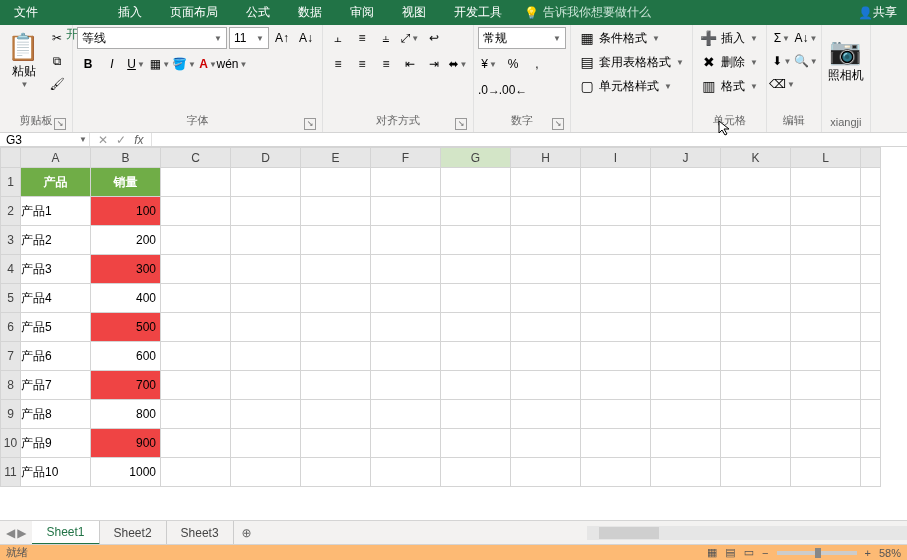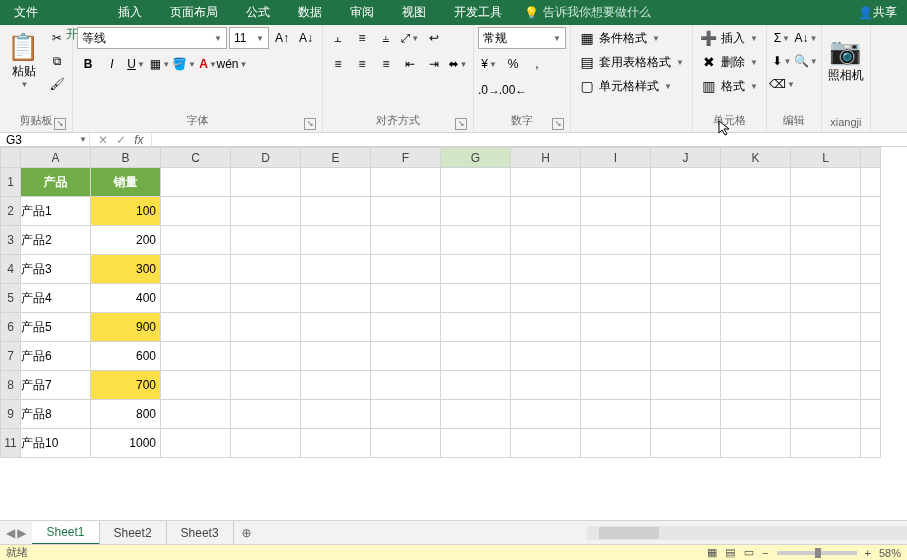--- a/index.html
+++ b/index.html
@@ -44,33 +44,33 @@
 
 .grid-wrap { position: relative; }
 .grid { border-collapse: collapse; table-layout: fixed; }
 .grid th, .grid td { border: 1px solid #d4d4d4; height: 29px; font-size: 12px; }
 .grid .colh { background: #e6e6e6; text-align: center; font-weight: normal; color: #444; height: 20px; }
 .grid .rowh { background: #e6e6e6; text-align: center; font-weight: normal; color: #444; width: 20px; }
 .grid .corner { background: #e6e6e6; width: 20px; height: 20px; }
 .hdr-cell { background: #70ad47; color: #fff; text-align: center; font-weight: bold; }
 .data-a { text-align: left; }
 .data-b { text-align: right; padding-right: 4px; }
-.band-b { background: #fde047; }
+.band-b { background: #ef4444; }
 
 
 .sheetbar { position: absolute; bottom: 16px; left: 0; right: 0; height: 24px; background: #f3f2f1; border-top: 1px solid #d4d4d4; display: flex; align-items: center; }
 .sheet-nav { display: flex; gap: 2px; padding: 0 6px; color: #888; }
 .sheet-tab { padding: 0 14px; height: 24px; display: flex; align-items: center; border-right: 1px solid #ccc; font-size: 12px; color: #444; }
 .sheet-tab.active { background: #fff; border-bottom: 2px solid #217346; color: #217346; }
 .sheet-add { padding: 0 8px; color: #666; }
 .hscroll { margin-left: auto; width: 320px; height: 14px; background: #e6e6e6; position: relative; }
 .hscroll .thumb { position: absolute; left: 12px; width: 60px; top: 1px; bottom: 1px; background: #cfcfcf; }
 
 
-.statusbar { position: absolute; bottom: 0; left: 0; right: 0; height: 16px; background: #fef9c3; border-top: 1px solid #d4d4d4; display: flex; align-items: center; font-size: 11px; color: #555; padding: 0 6px; }
+.statusbar { position: absolute; bottom: 0; left: 0; right: 0; height: 16px; background: #fdba74; border-top: 1px solid #d4d4d4; display: flex; align-items: center; font-size: 11px; color: #555; padding: 0 6px; }
 .statusbar .views { margin-left: auto; display: flex; gap: 8px; align-items: center; }
 .zoom-slider { width: 80px; height: 4px; background: #ccc; position: relative; }
 .zoom-slider .knob { position: absolute; left: 38px; top: -3px; width: 6px; height: 10px; background: #888; }
 
 .cursor { position: absolute; left: 718px; top: 120px; font-size: 16px; color: #000; pointer-events: none; }
 svg.cursor-svg { width: 16px; height: 16px; }
 
 .colh.sel-col { background: #d3e5c7; }
 </style>
 </head>
@@ -437,21 +437,21 @@
           <td></td>
           <td></td>
           <td></td>
           <td></td>
           <td></td>
           <td></td>
         </tr>
         <tr>
           <th class="rowh">6</th>
           <td class="data-a">产品5</td>
-          <td class="data-b band-b">900</td>
+          <td class="data-b band-b">500</td>
           <td></td>
           <td></td>
           <td></td>
           <td></td>
           <td></td>
           <td></td>
           <td></td>
           <td></td>
           <td></td>
           <td></td>
@@ -486,20 +486,36 @@
           <td></td>
           <td></td>
           <td></td>
           <td></td>
           <td></td>
         </tr>
         <tr>
           <th class="rowh">9</th>
           <td class="data-a">产品8</td>
           <td class="data-b ">800</td>
+          <td></td>
+          <td></td>
+          <td></td>
+          <td></td>
+          <td></td>
+          <td></td>
+          <td></td>
+          <td></td>
+          <td></td>
+          <td></td>
+          <td></td>
+        </tr>
+        <tr>
+          <th class="rowh">10</th>
+          <td class="data-a">产品9</td>
+          <td class="data-b band-b">900</td>
           <td></td>
           <td></td>
           <td></td>
           <td></td>
           <td></td>
           <td></td>
           <td></td>
           <td></td>
           <td></td>
           <td></td>

